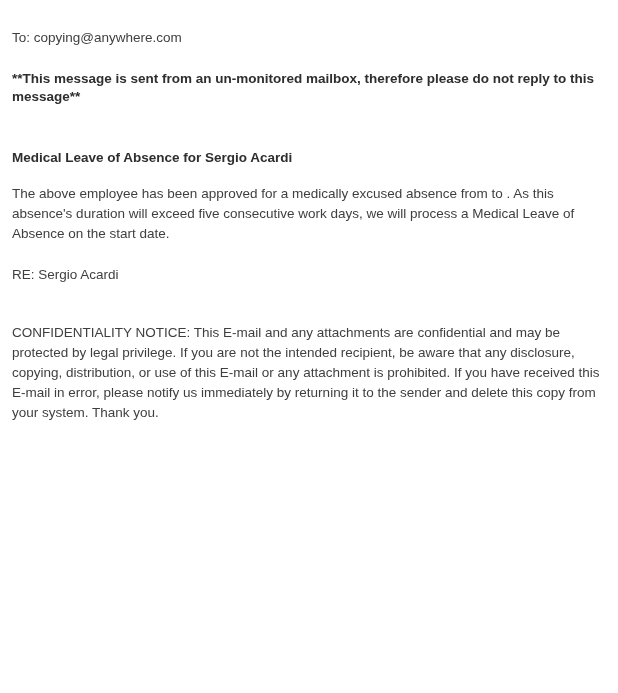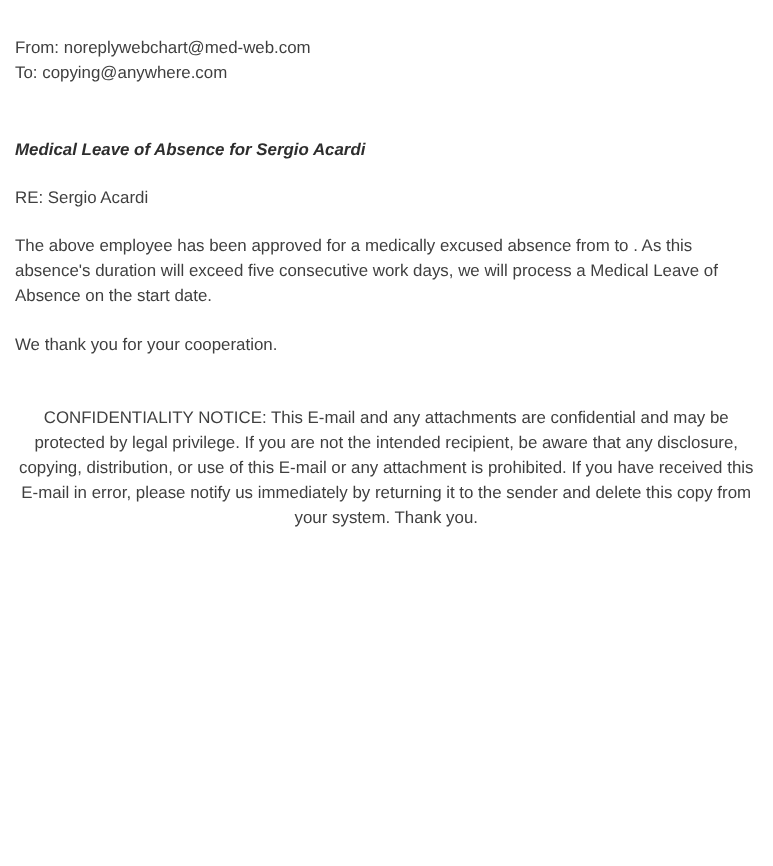--- a/index.html
+++ b/index.html
@@ -33,59 +33,56 @@
     font-weight: bold;
     color: #2e2e2e;
     margin-top: 22px;
     max-width: 590px;
   }
   .subject-title {
     font-size: 13.5px;
     font-weight: bold;
     color: #2e2e2e;
     margin-top: 44px;
-    font-style: italic;
   }
   .para {
     font-size: 13.5px;
     line-height: 20px;
     color: #3f3f3f;
     margin-top: 19px;
     max-width: 598px;
   }
   .para.re {
     margin-top: 21px;
   }
   .spacer {
     height: 38px;
   }
   .confidential {
     font-size: 13.5px;
     line-height: 20px;
     color: #3f3f3f;
     max-width: 598px;
     margin-top: 0;
-    text-align: center;
   }
 </style>
 </head>
 <body>
 
 <div class="page">
 
   <div class="headers">
-    <div class="header-line">From: noreplywebchart@med-web.com</div>
     <div class="header-line">To: copying@anywhere.com</div>
   </div>
 
+  <div class="notice">**This message is sent from an un-monitored mailbox, therefore please do not reply to this message**</div>
 
   <div class="subject-title">Medical Leave of Absence for Sergio Acardi</div>
 
+  <div class="para">The above employee has been approved for a medically excused absence from to . As this absence's duration will exceed five consecutive work days, we will process a Medical Leave of Absence on the start date.</div>
+
   <div class="para re">RE: Sergio Acardi</div>
-
-  <div class="para">The above employee has been approved for a medically excused absence from to . As this absence's duration will exceed five consecutive work days, we will process a Medical Leave of Absence on the start date.</div>
-  <div class="para">We thank you for your cooperation.</div>
 
   <div class="spacer"></div>
 
   <div class="confidential">CONFIDENTIALITY NOTICE: This E-mail and any attachments are confidential and may be protected by legal privilege. If you are not the intended recipient, be aware that any disclosure, copying, distribution, or use of this E-mail or any attachment is prohibited. If you have received this E-mail in error, please notify us immediately by returning it to the sender and delete this copy from your system. Thank you.</div>
 
 </div>
 
 </body></html>

